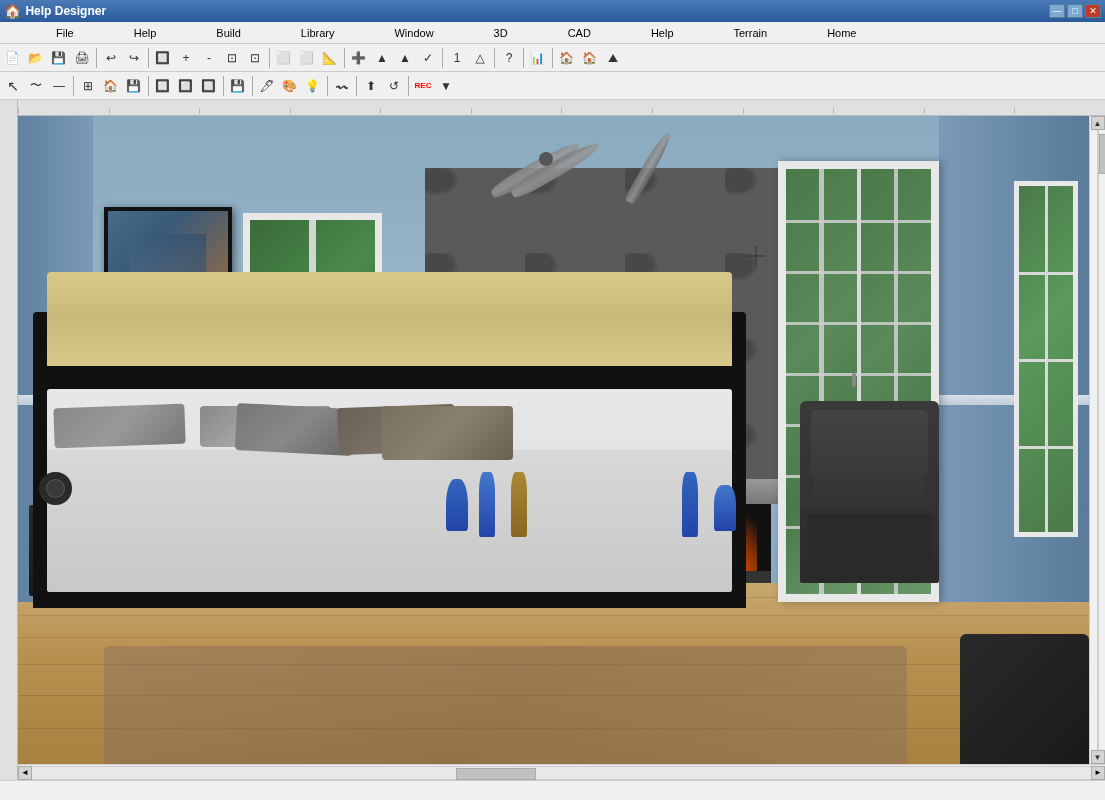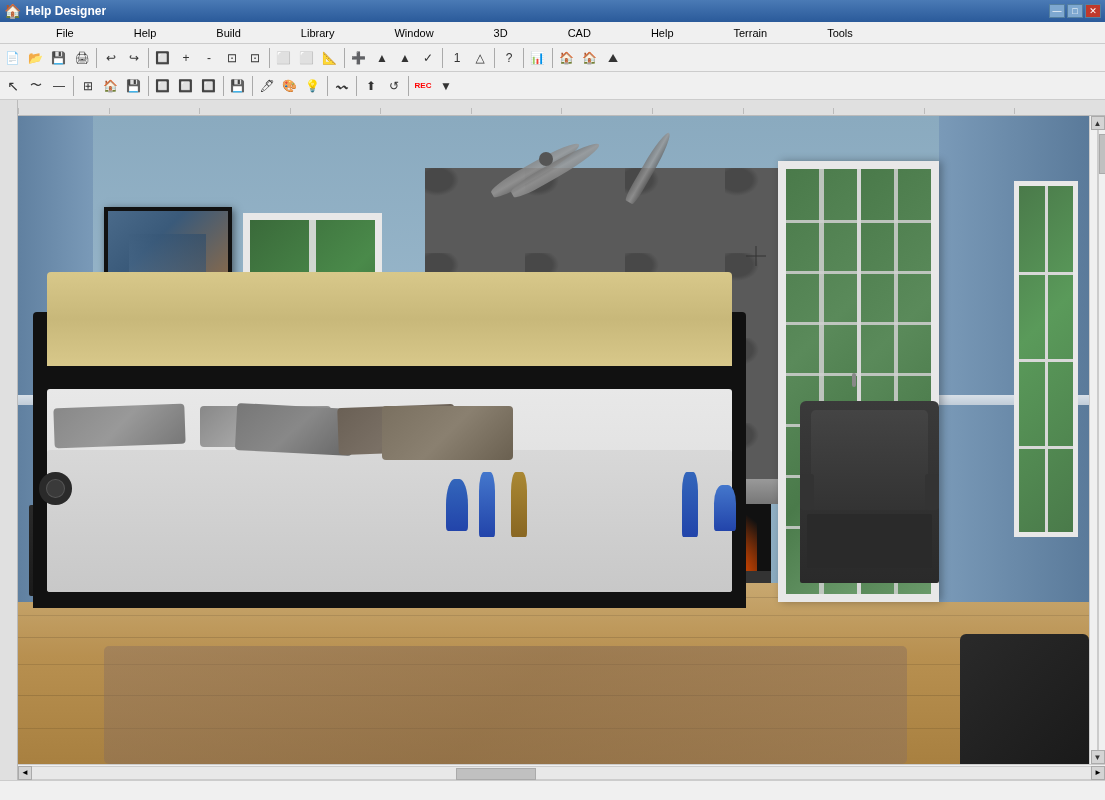--- a/index.html
+++ b/index.html
@@ -121,21 +121,21 @@
 <div id="menu-bar">
   <div class="menu-item">File</div>
   <div class="menu-item">Help</div>
   <div class="menu-item">Build</div>
   <div class="menu-item">Library</div>
   <div class="menu-item">Window</div>
   <div class="menu-item">3D</div>
   <div class="menu-item">CAD</div>
   <div class="menu-item">Help</div>
   <div class="menu-item">Terrain</div>
-  <div class="menu-item">Tools</div>
+  <div class="menu-item">Home</div>
 </div>
 
 <div id="toolbar1">
   <div class="tb-btn" title="New">📄</div>
   <div class="tb-btn" title="Open">📂</div>
   <div class="tb-btn" title="Save">💾</div>
   <div class="tb-btn" title="Print">🖨</div>
   <div class="tb-sep"></div>
   <div class="tb-btn" title="Undo">↩</div>
   <div class="tb-btn" title="Redo">↪</div>

